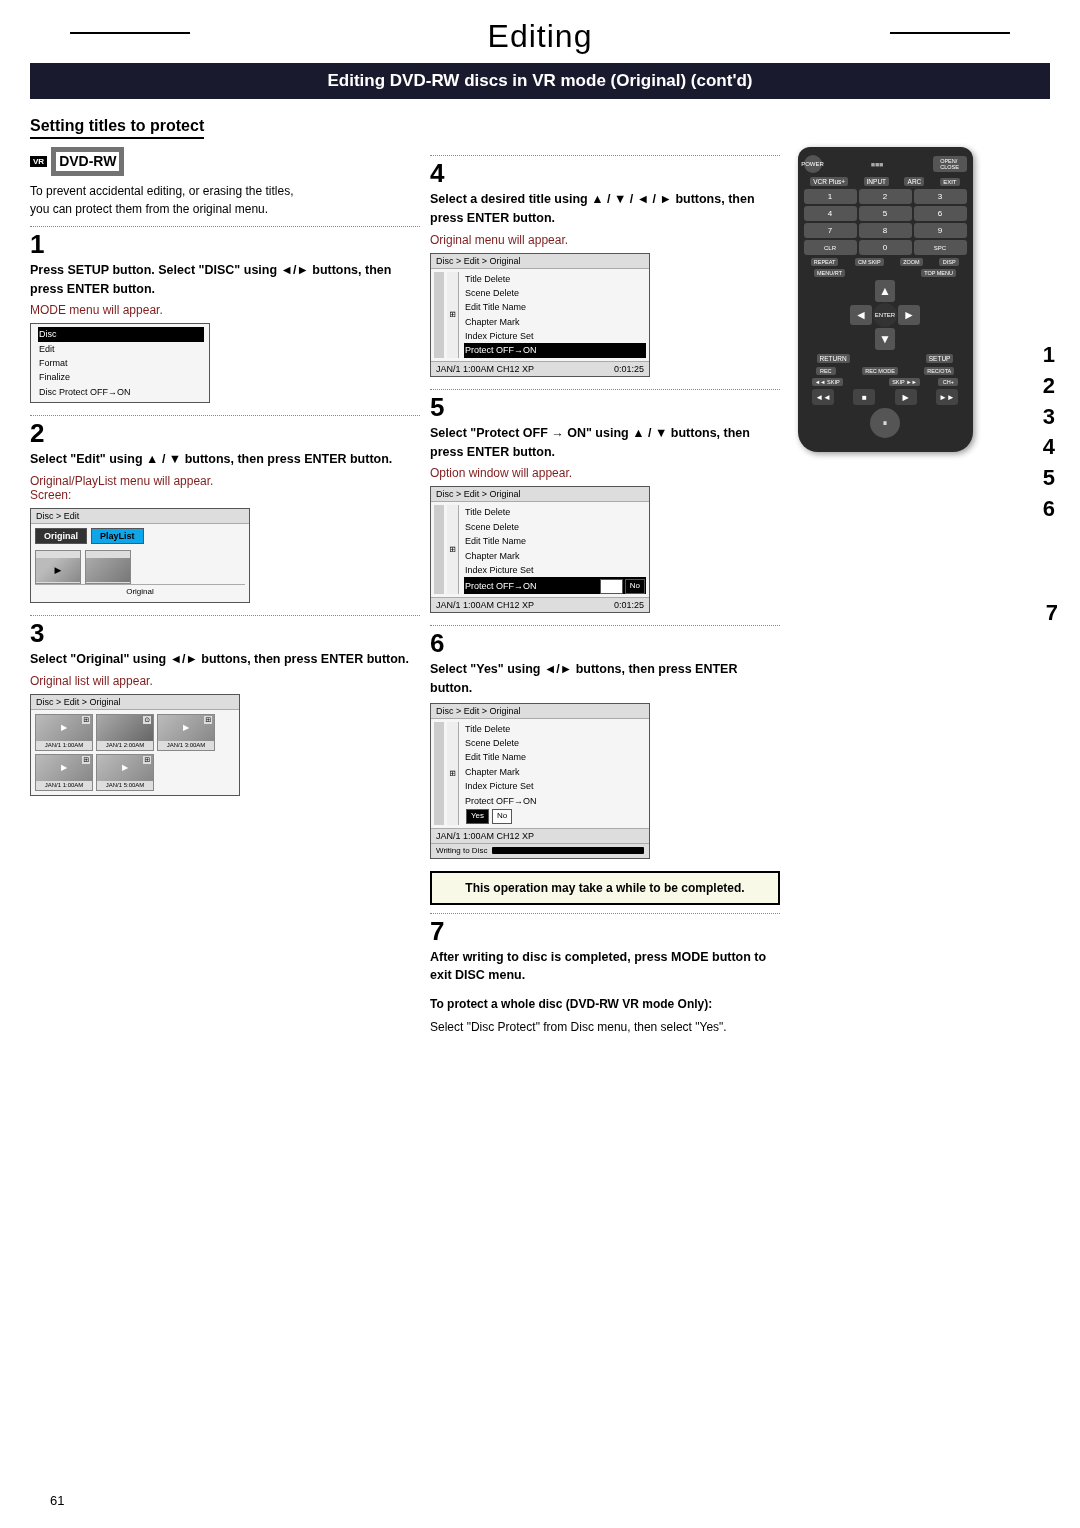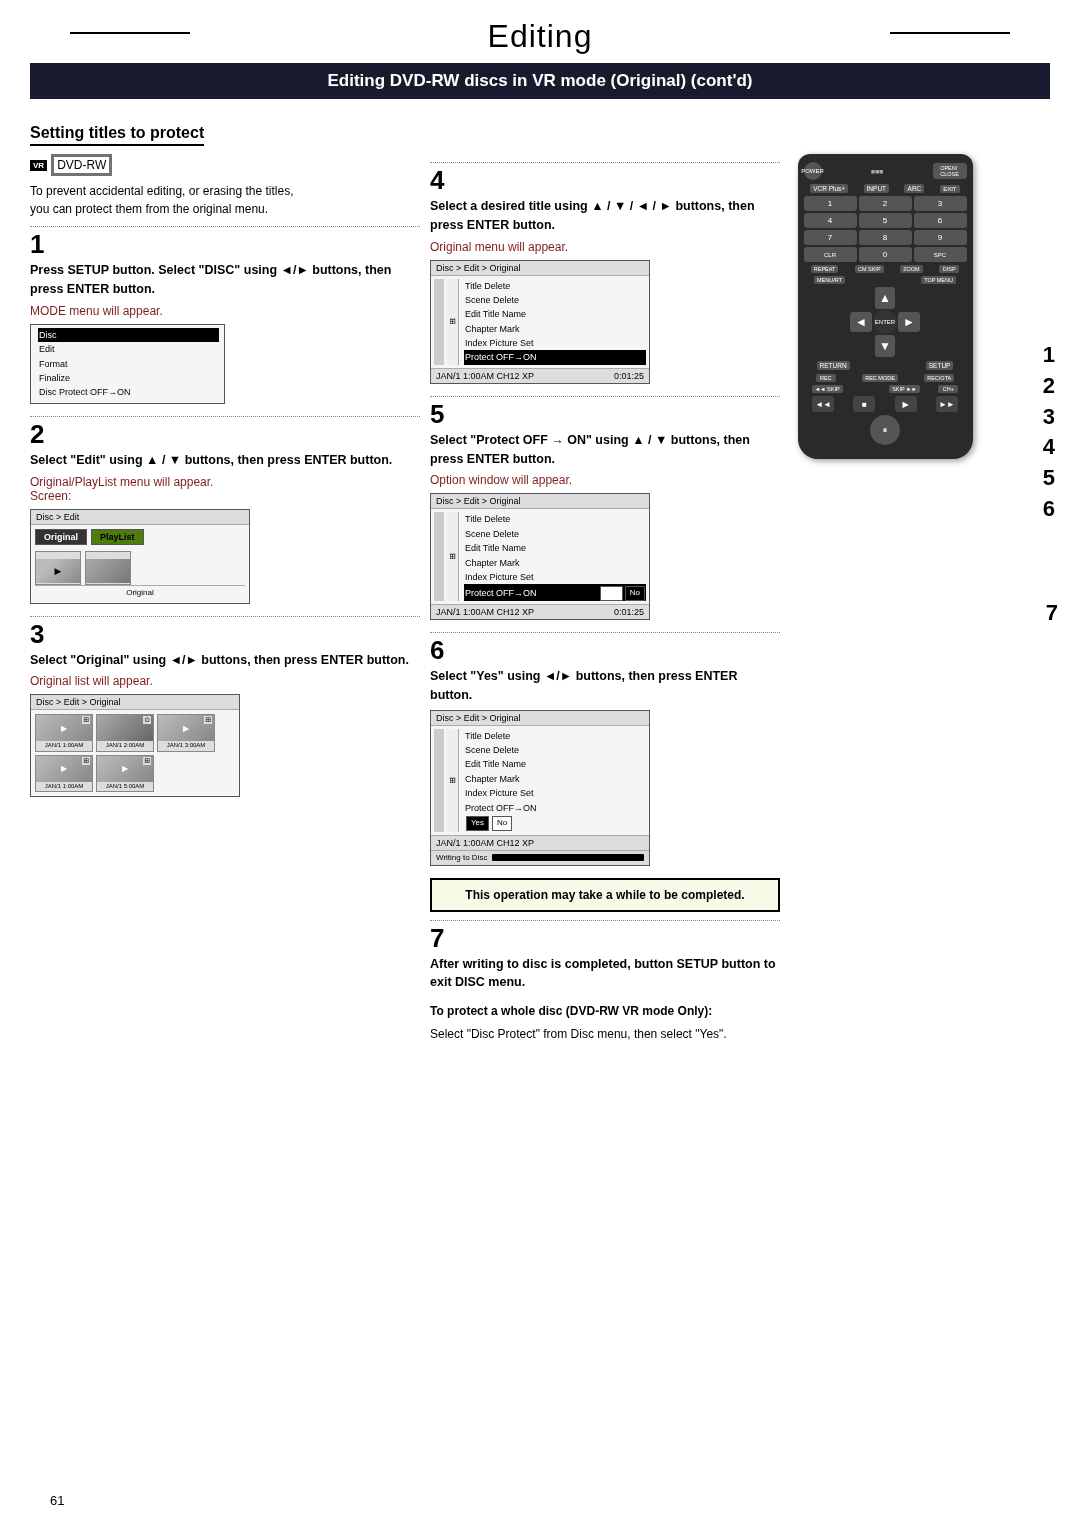--- a/index.html
+++ b/index.html
@@ -45,21 +45,21 @@
     }
 
     
     .sub-title-banner {
       background: #1a1a2e;
       color: #fff;
       text-align: center;
       padding: 8px 16px;
       font-size: 17px;
       font-weight: bold;
-      margin-bottom: 25px;
+      margin-bottom: 18px;
     }
 
     
     .section-title {
       font-size: 16px;
       font-weight: bold;
       margin-bottom: 8px;
       border-bottom: 2px solid #000;
       display: inline-block;
       padding-bottom: 2px;
@@ -84,23 +84,23 @@
     }
 
     
     .dvd-badge {
       display: flex;
       align-items: center;
       gap: 4px;
       margin-bottom: 6px;
     }
     .dvd-badge-logo {
-      border: 3px solid #737373;
-      font-size: 12px;
-      font-weight: normal;
+      border: 5px solid #737373;
+      font-size: 14px;
+      font-weight: bold;
       padding: 1px 3px;
       line-height: 1.2;
     }
     .dvd-badge-vr {
       font-size: 8px;
       font-weight: bold;
       color: #fff;
       background: #000;
       padding: 1px 3px;
     }
@@ -124,21 +124,21 @@
     .step-sub {
       font-size: 12px;
       color: #7f1d1d;
       margin-bottom: 6px;
     }
 
     
     .screen-mockup {
       border: 1px solid #555;
       background: #f5f5f5;
-      width: 195px;
+      width: 180px;
       font-size: 9px;
       margin-top: 4px;
       margin-bottom: 6px;
     }
     .screen-header {
       background: #ddd;
       padding: 2px 5px;
       font-size: 9px;
       border-bottom: 1px solid #aaa;
     }
@@ -197,21 +197,21 @@
     .thumb-tabs {
       display: flex;
       gap: 4px;
       margin-bottom: 6px;
     }
     .thumb-tab {
       border: 1px solid #555;
       padding: 2px 8px;
       font-size: 9px;
       font-weight: bold;
-      background: #4d7c0f;
+      background: #0ea5e9;
     }
     .thumb-tab.active {
       background: #333;
       color: #fff;
     }
     .thumb-grid {
       display: flex;
       flex-wrap: wrap;
       gap: 4px;
     }
@@ -629,21 +629,21 @@
       </div>
 
       <div class="warning-box">
         <span>This operation may take a while to be completed.</span>
       </div>
 
       <div class="step-block">
         <div class="step-separator"></div>
         <div class="step-num">7</div>
         <div class="step-instruction">
-          <b>After writing to disc is completed, button SETUP button to exit DISC menu.</b>
+          <b>After writing to disc is completed, press MODE button to exit DISC menu.</b>
         </div>
         <div style="margin-top:10px;">
           <div class="note-text">
             <b>To protect a whole disc (DVD-RW VR mode Only):</b>
           </div>
           <div class="note-text">Select "Disc Protect" from Disc menu, then select "Yes".</div>
         </div>
       </div>
 
     </div>

